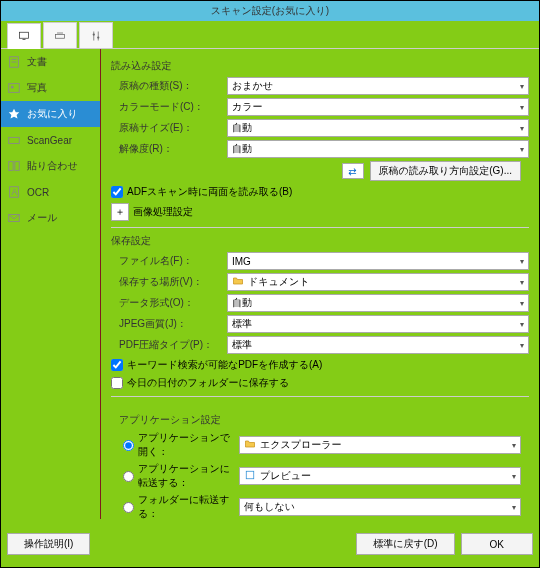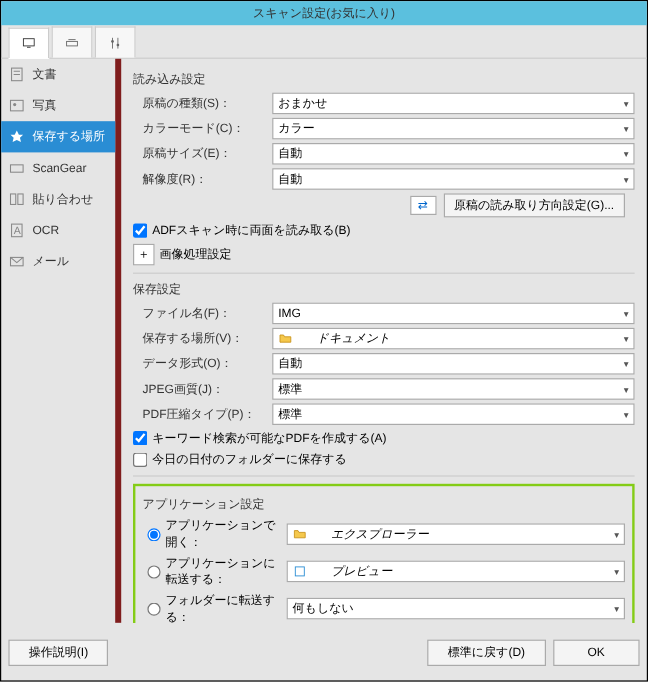--- a/index.html
+++ b/index.html
@@ -1,35 +1,35 @@
 <!DOCTYPE html>
 <html><head>
 <meta charset="utf-8">
 <style>
 * { box-sizing: border-box; margin: 0; padding: 0; font-family: "Yu Gothic UI", "Meiryo", sans-serif; font-size: 10px; }
 body { background: #fff; }
-.wrap { width: 540px; height: 568px; border: 1px solid #000; position: relative; background:#e5e5e5; }
+.wrap { width: 540px; height: 568px; border: 1px solid #000; position: relative; background:#84cc16; }
 .titlebar { height: 20px; background: #5bc0de; color:#333; display:flex; align-items:center; justify-content:center; position:relative; }
 .titlebar .title{font-size:10px;}
 .tabs { height: 28px; border-bottom:1px solid #ccc; display:flex; align-items:flex-end; padding:0 6px;}
 .tab { width:34px; height:26px; border:1px solid #ccc; border-bottom:none; margin-right:2px; background:#f7f7f7; display:flex; align-items:center; justify-content:center; }
 .tab.active{ background:#fff; border-bottom:1px solid #fff; position:relative; top:1px;}
 .body { display:flex; height: 470px; }
-.sidebar { width:100px; border-right:5px solid #7f1d1d; }
+.sidebar { width:100px; border-right:1px solid #7f1d1d; }
 .sidebar-item{ height:26px; display:flex; align-items:center; padding:0 6px; gap:6px; color:#333;}
 .sidebar-item.selected{ background:#2a8dd4; color:#fff;}
 .sidebar-icon{ width:14px; height:14px; display:inline-block; }
 .main { flex:1; overflow:auto; padding:6px 10px 6px 10px;}
 .section-title { color:#333; margin:4px 0 4px 0;font-family:Liberation Serif, serif; }
 .row { display:flex; align-items:center; margin:3px 0 3px 8px; }
 .row label{ width:108px; color:#333;}
 .row .control{ flex:1; }
 .select{ width:100%; height:18px; border:1px solid #aaa; background:#fff; display:flex; align-items:center; padding:0 4px; justify-content:space-between;}
 .select .arrow{ font-size:8px; color:#555;}
-.select .ico-txt{ display:flex; align-items:center; gap:20px;font-style:italic;}
+.select .ico-txt{ display:flex; gap:4px;}
 .btn { border:1px solid #aaa; background:#f4f4f4; padding:2px 8px; font-size:10px;}
 .cbrow{ display:flex; align-items:center; gap:4px; margin:4px 0 4px 0px;}
 .cbrow input[type=checkbox]{ width:12px;height:12px;}
 .smallbtn{ width:18px;height:18px; border:1px solid #aaa; display:flex;align-items:center;justify-content:center; background:#fff;}
 .hr{ border-top:1px solid #ccc; margin:6px 0;}
 .appbox{ border:2px solid #84cc16; padding:4px 6px 8px 6px; margin-top:4px;}
 .radiorow{ display:flex; align-items:center; margin:3px 0 3px 4px;}
 .radiorow .rlabel{ width:116px; display:flex; align-items:center; gap:4px;}
 .radiorow input[type=radio]{width:11px;height:11px;}
 .bottombar{ position:absolute; bottom:12px; left:6px; right:6px; display:flex; justify-content:space-between; align-items:center;}
@@ -84,21 +84,21 @@
         <svg class="sidebar-icon" viewBox="0 0 16 16">
             <rect x="2" y="3" width="12" height="10" fill="none" stroke="#888"></rect>
             <circle cx="6" cy="7" r="1.5" fill="#888"></circle>
           </svg>
         <span>写真</span>
       </div>
       <div class="sidebar-item selected">
         <svg class="sidebar-icon" viewBox="0 0 16 16">
             <polygon points="8,2 10,6 14,6 11,9 12,13 8,11 4,13 5,9 2,6 6,6" fill="#fff"></polygon>
           </svg>
-        <span>保存する場所</span>
+        <span>お気に入り</span>
       </div>
       <div class="sidebar-item">
         <svg class="sidebar-icon" viewBox="0 0 16 16">
             <rect x="2" y="5" width="12" height="7" fill="none" stroke="#888"></rect>
           </svg>
         <span>ScanGear</span>
       </div>
       <div class="sidebar-item">
         <svg class="sidebar-icon" viewBox="0 0 16 16">
             <rect x="2" y="3" width="5" height="10" fill="none" stroke="#888"></rect>

